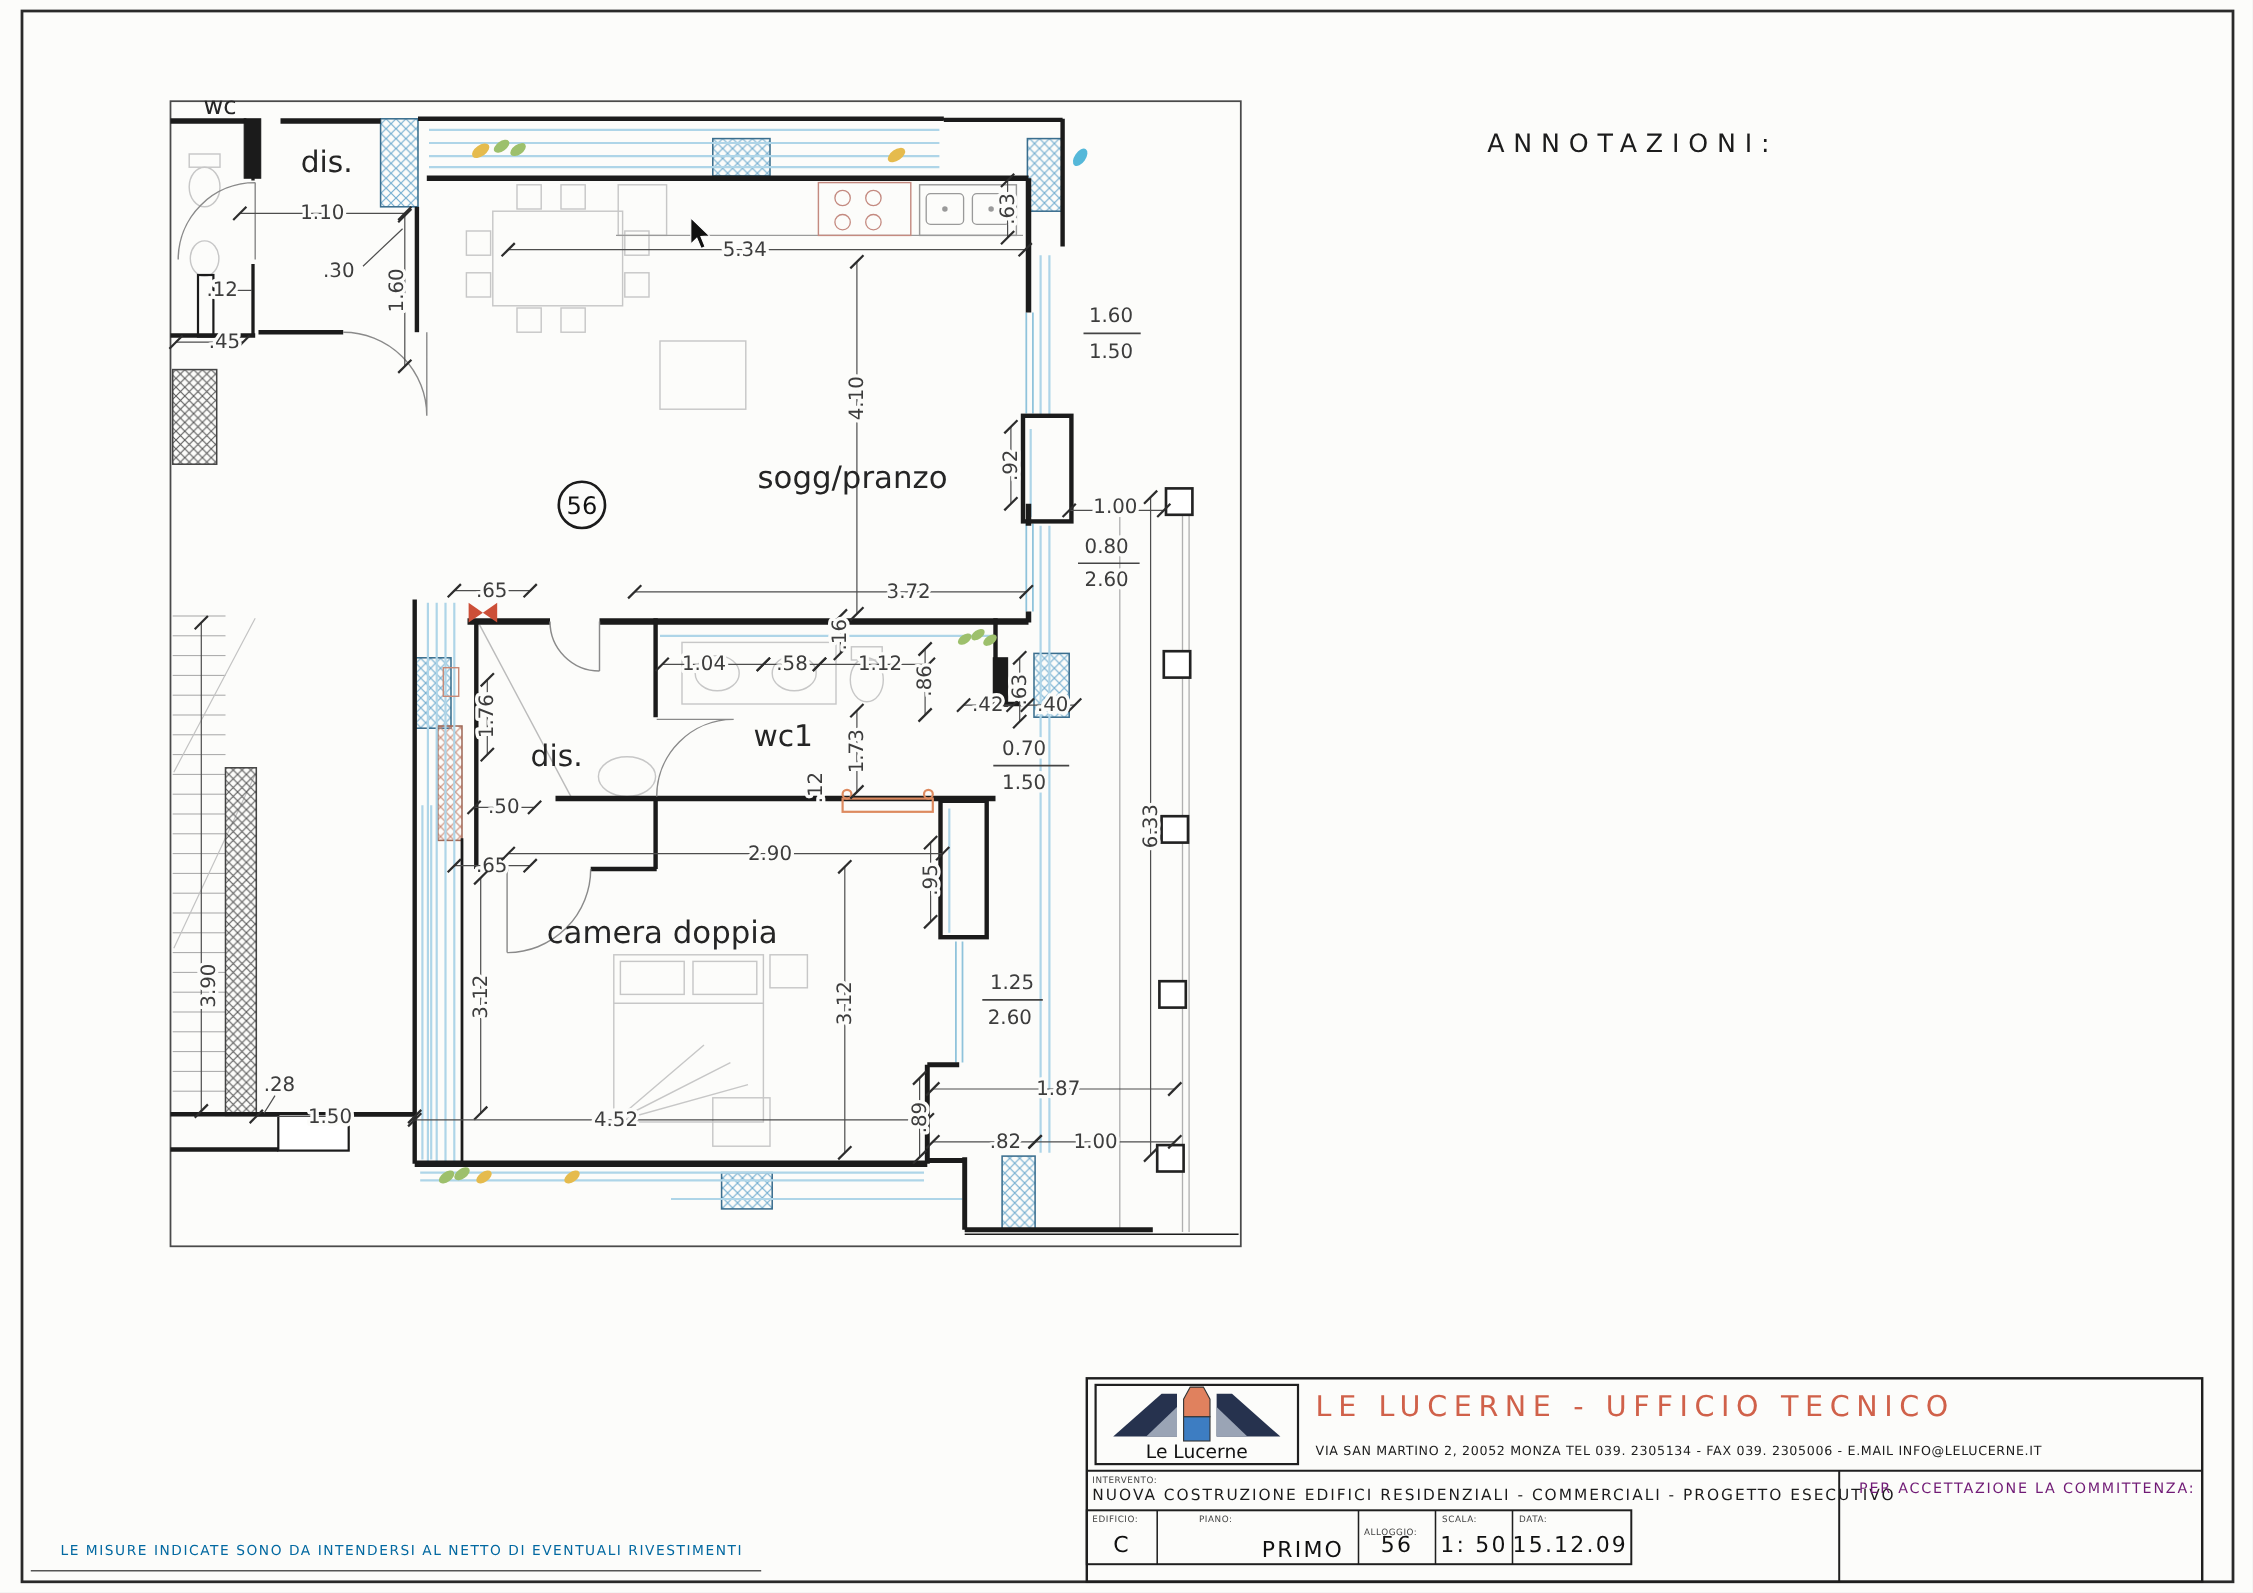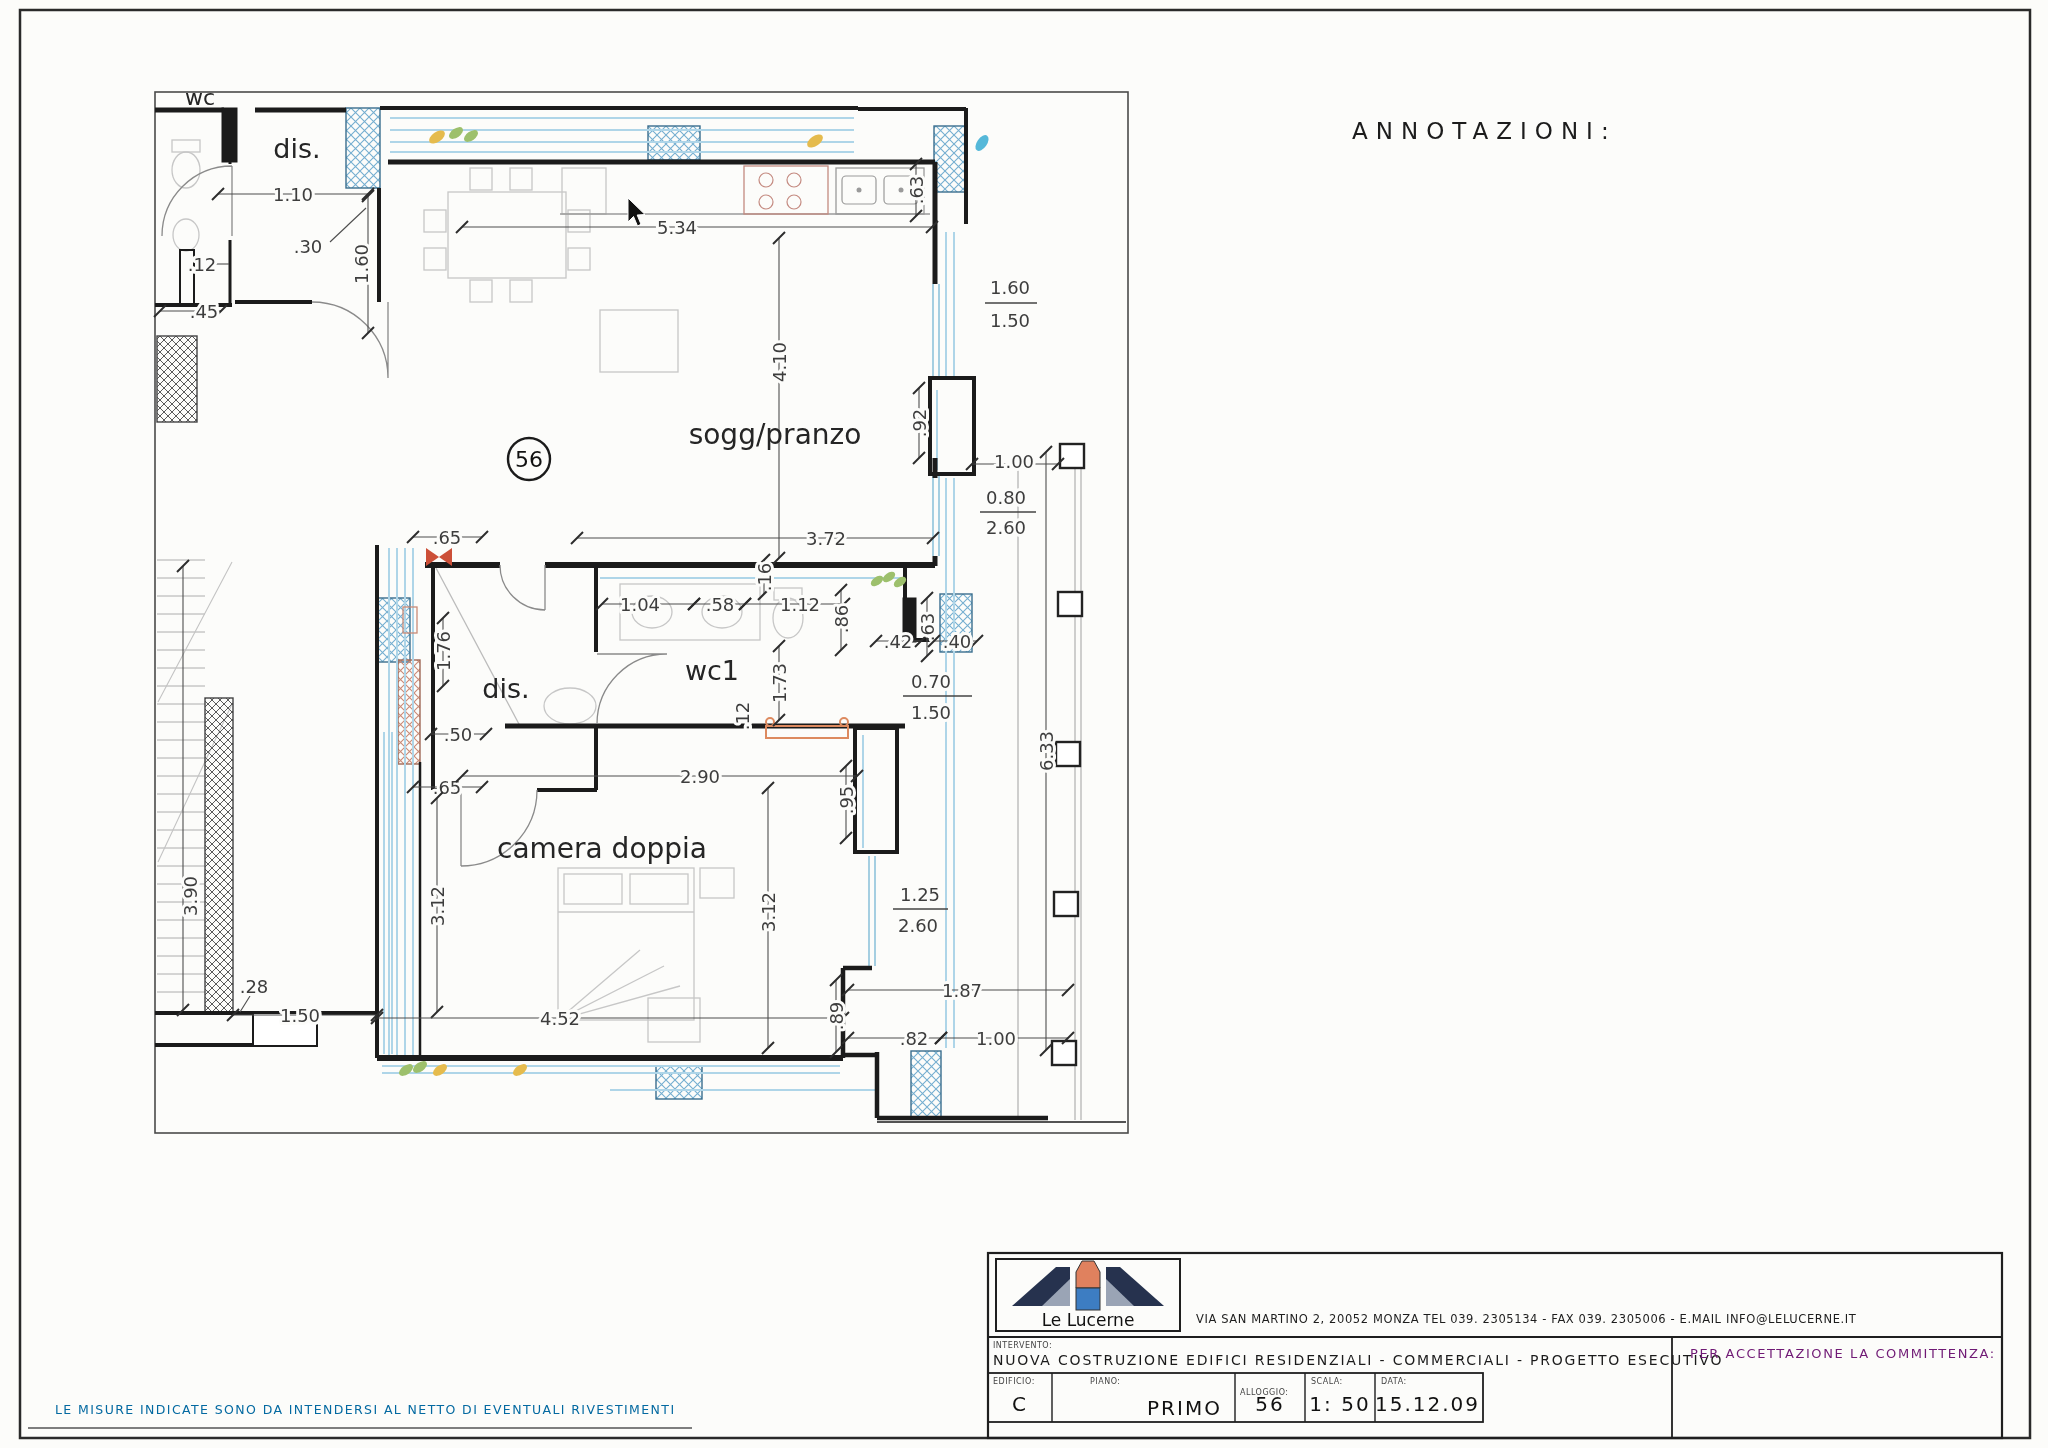--- a/index.html
+++ b/index.html
@@ -387,20 +387,21 @@
       <polygon points="628,198 628,222 633.5,216.5 637.5,226 641,224.3 637.2,215 645,214.5" fill="#111" stroke="#fff" stroke-width="1"></polygon>
     </g>
   </svg>
 
   <div class="abs annot" style="left:1352px;top:118px;">ANNOTAZIONI:</div>
 
   <div class="abs footnote" style="left:55px;top:1402px;">LE MISURE INDICATE SONO DA INTENDERSI AL NETTO DI EVENTUALI RIVESTIMENTI</div>
 
   <div class="abs logo-caption" style="left:996px;top:1310px;">Le Lucerne</div>
 
+  <div class="abs company" style="left:1196px;top:1264px;">LE LUCERNE - UFFICIO TECNICO</div>
 
   <div class="abs address" style="left:1196px;top:1312px;">VIA SAN MARTINO  2, 20052 MONZA  TEL 039. 2305134 - FAX 039. 2305006 - E.MAIL INFO@LELUCERNE.IT</div>
 
   <div class="abs tiny-label" style="left:993px;top:1341px;">INTERVENTO:</div>
 
   <div class="abs intervento" style="left:993px;top:1352px;">NUOVA COSTRUZIONE EDIFICI RESIDENZIALI - COMMERCIALI - PROGETTO ESECUTIVO</div>
 
   <div class="abs acceptance" style="left:1690px;top:1346px;">PER ACCETTAZIONE LA COMMITTENZA:</div>
 
   <div class="abs tiny-label" style="left:993px;top:1377px;">EDIFICIO:</div>

